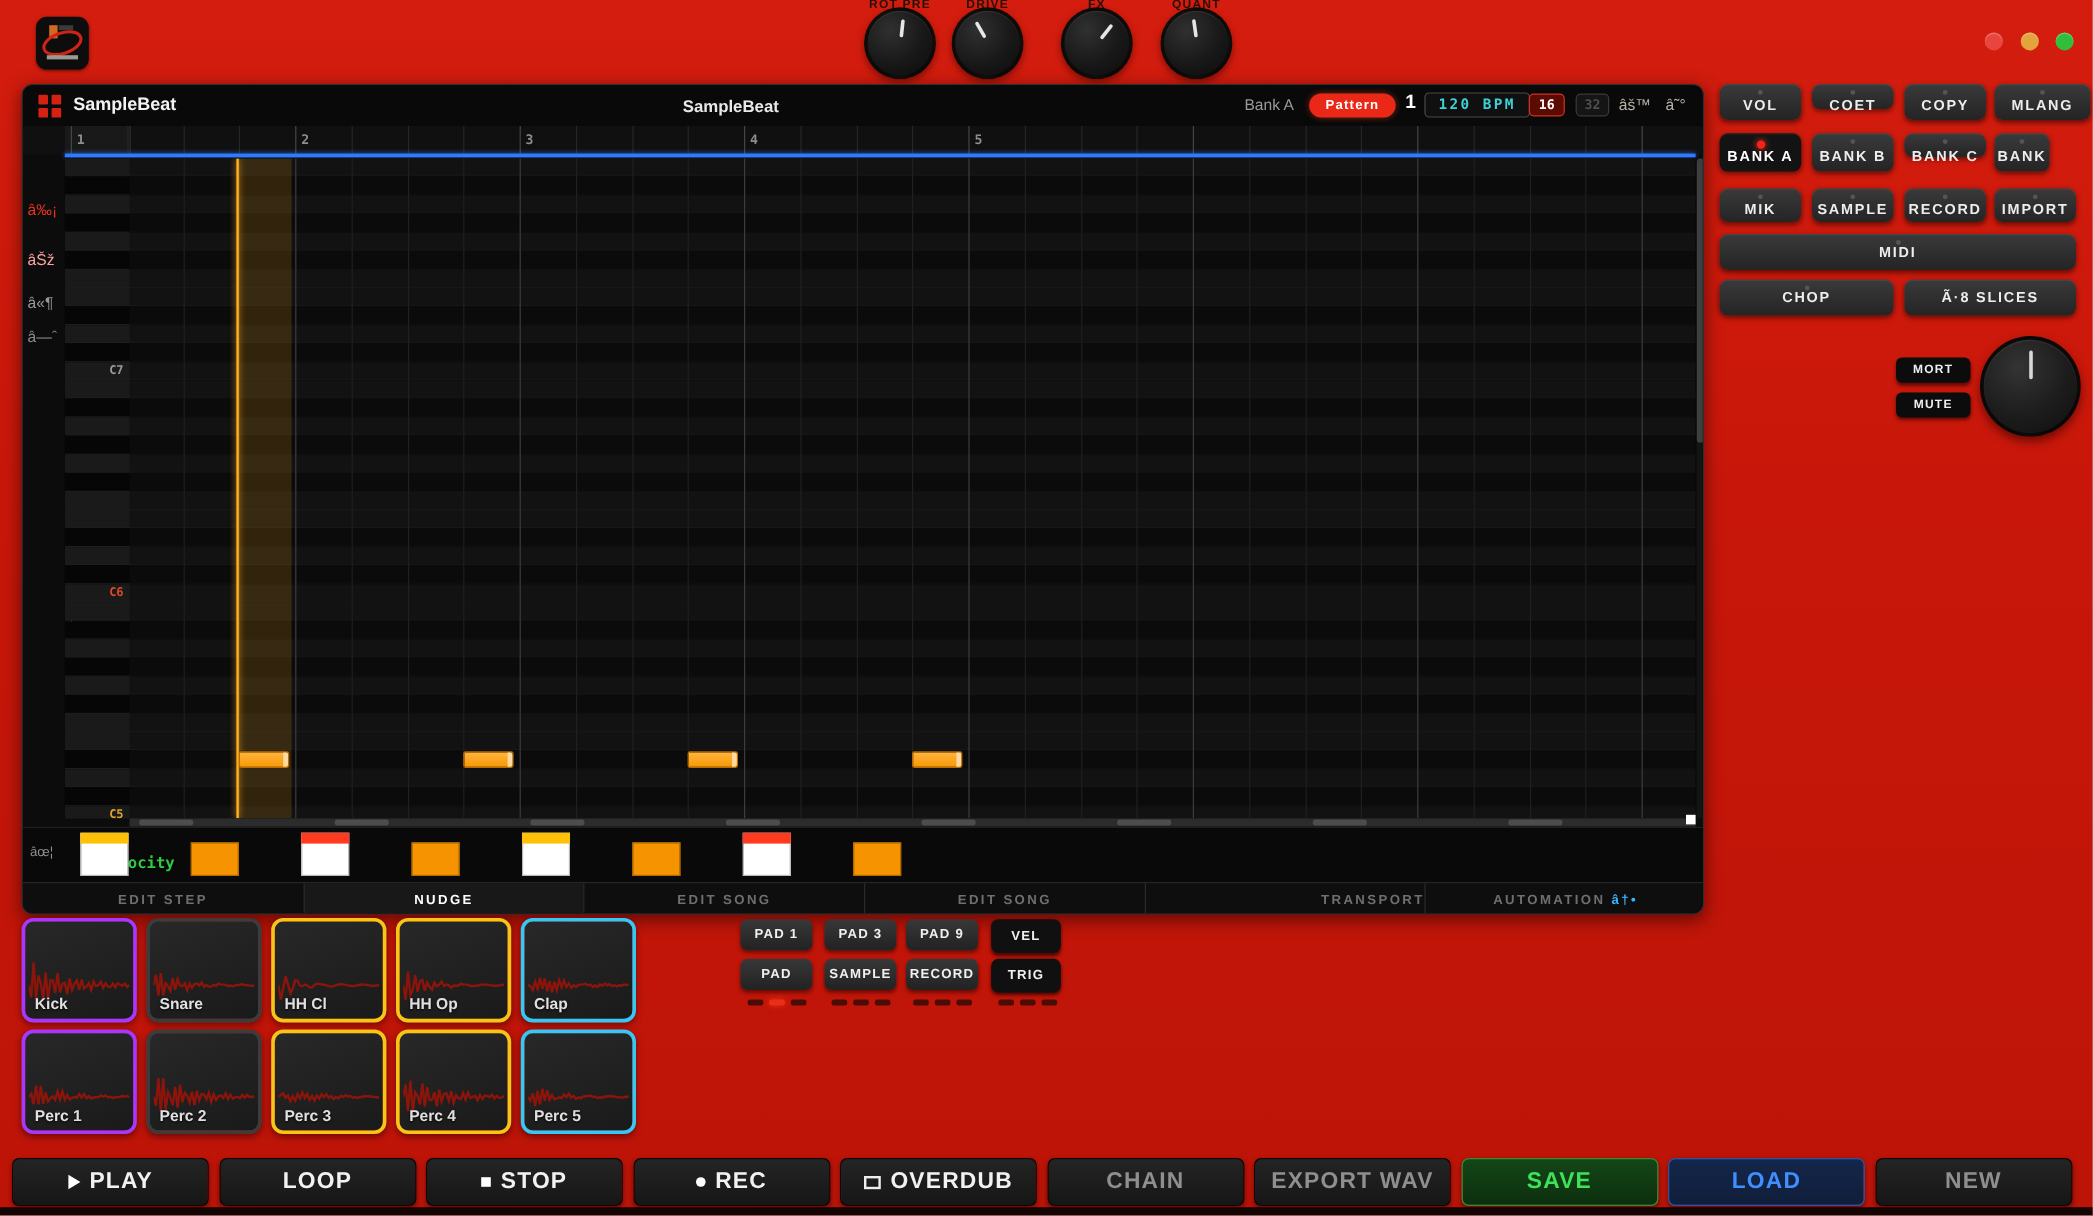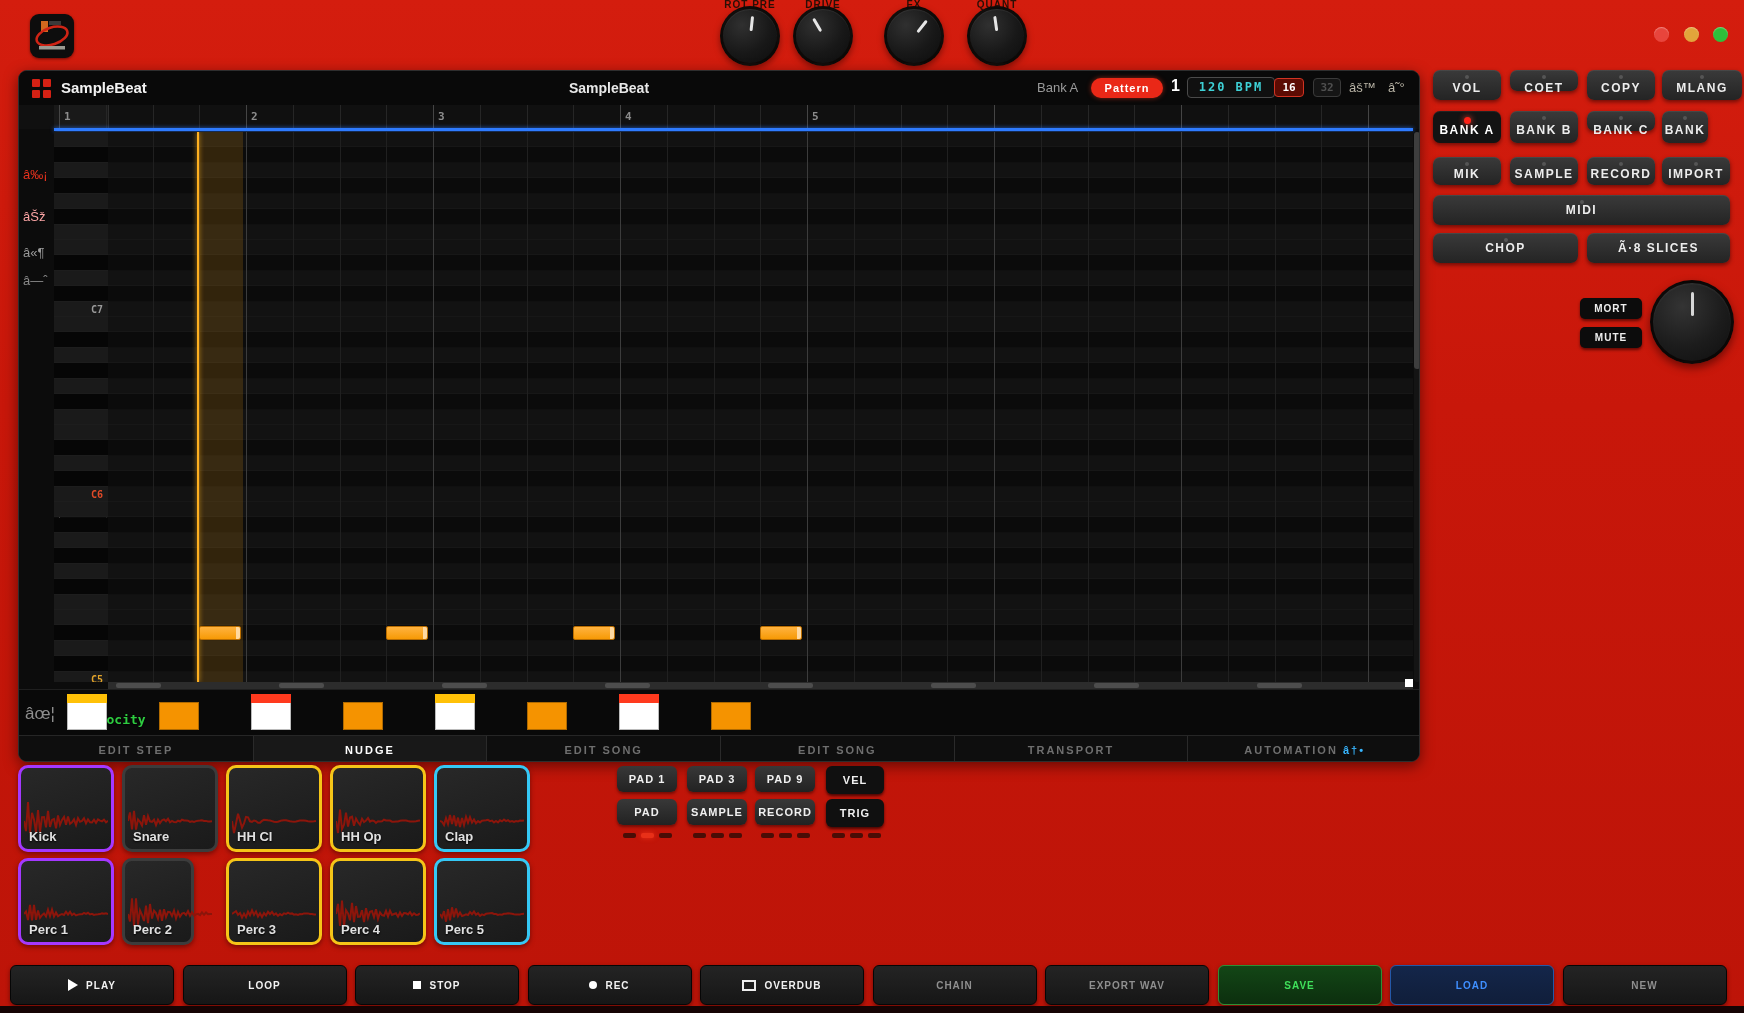--- a/index.html
+++ b/index.html
@@ -62,21 +62,21 @@
     border:1px solid #b96d00;box-sizing:border-box;}
   .note i{position:absolute;right:0;top:0;width:4px;height:100%;background:#ffd9a0;border-radius:0 2px 2px 0;}
   
   #vscroll{position:absolute;left:1395px;top:61px;width:6px;height:550px;background:#141414;border-radius:3px;}
   #vthumb{position:absolute;left:0;top:0;width:6px;height:237px;background:#3e3e3e;border-radius:3px;}
   #hstrip{position:absolute;left:89px;top:611px;width:1305px;height:7px;background:#2c2c2c;}
   .h-seg{position:absolute;top:1px;height:5px;background:#4d4d4d;border-radius:2px;}
   #resize-handle{position:absolute;left:1386px;top:608px;width:8px;height:8px;background:#fff;}
   
   #velpanel{position:absolute;left:0;top:618px;width:1402px;height:46px;background:#090909;border-top:1px solid #1f1f1f;}
-  .vel-icon{position:absolute;left:6px;top:14px;width:40px;font-size:17px;color:#8f8f8f;}
+  .vel-icon{position:absolute;left:6px;top:14px;width:40px;font-size:11px;color:#8f8f8f;}
   .vel-label{position:absolute;left:64px;top:22px;font-family:"DejaVu Sans Mono",monospace;font-size:13px;font-weight:bold;
     text-shadow:0 1px 2px #000;}
   .vbar{position:absolute;box-sizing:border-box;}
   .vbar.accent{background:#fff;border:1px solid #bbb;}
   .vbar .cap{position:absolute;left:-1px;top:-1px;width:calc(100% + 2px);height:9px;}
   .vbar.hit{background:#f59300;border:1px solid #b06a00;}
   
   #tabbar{position:absolute;left:0;top:664px;width:1402px;height:28px;background:#0e0e0e;border-top:1px solid #262626;}
   .tab{position:absolute;top:0;height:28px;box-sizing:border-box;text-align:center;line-height:28px;
     font-size:11px;font-weight:bold;letter-spacing:2px;color:#6f6f6f;border-left:1px solid #2a2a2a;}
@@ -102,21 +102,21 @@
   .rp-btn.active{background:#131313;color:#fff;}
   .rp-btn.active .dot{width:7px;height:7px;margin-left:-3.5px;top:6px;background:#ff2015;box-shadow:0 0 6px #ff4030;}
   .sm-btn{position:absolute;width:62px;height:21px;background:#0c0c0c;border-radius:5px;color:#eee;
     font-size:10px;font-weight:bold;letter-spacing:1px;text-align:center;line-height:21px;box-shadow:0 2px 3px rgba(30,0,0,.6);}
   #bigknob{position:absolute;left:1650px;top:280px;width:84px;height:84px;border-radius:50%;
     background:radial-gradient(circle at 38% 30%,#343434,#1c1c1c 55%,#101010 95%);
     border:3px solid rgba(8,4,2,.8);box-sizing:border-box;box-shadow:0 4px 8px rgba(50,4,0,.6), inset 0 1px 2px rgba(255,255,255,.08);}
   #bigknob .kn-ptr{top:9px;height:24px;width:3.5px;background:#d8d8d8;}
   
   .tbtn{position:absolute;top:965px;width:164px;height:40px;border-radius:6px;background:linear-gradient(180deg,#242424,#161616);
-    border:1px solid #060606;box-sizing:border-box;color:#f2f2f2;font-size:10px;font-weight:bold;letter-spacing:1px;
+    border:1px solid #060606;box-sizing:border-box;color:#f2f2f2;font-size:19px;font-weight:bold;letter-spacing:1px;
     display:flex;align-items:center;justify-content:center;gap:8px;box-shadow:0 2px 4px rgba(40,3,0,.55);text-align:right;}
   .tbtn.dim{color:#8f8f8f;}
   .tbtn.save{background:linear-gradient(180deg,#134616,#0c2f0e);border:1px solid #2f8f35;color:#3fe05a;}
   .tbtn.load{background:linear-gradient(180deg,#14264a,#101e3a);border:1px solid #2458a8;color:#3f8fff;}
   .t-ic{display:inline-block;}
   .t-ic.play{width:0;height:0;border-left:10px solid #fff;border-top:6px solid transparent;border-bottom:6px solid transparent;}
   .t-ic.stop{width:8px;height:8px;background:#fff;}
   .t-ic.rec{width:8px;height:8px;background:#fff;border-radius:50%;}
   .t-ic.overdub{width:10px;height:7px;border:2px solid #eee;}
   #bottomstrip{position:absolute;left:0;top:1006px;width:1744px;height:7px;background:#150404;}
@@ -393,21 +393,21 @@
           <div class="cap" style="background: rgb(255, 58, 30);"></div>
         </div>
         <div class="vbar hit" style="position: absolute; left: 692px; top: 12px; width: 40px; height: 28px; background: rgb(245, 147, 0);"></div>
       </div>
 
     <div id="tabbar">
         <div class="tab" style="position: absolute; left: 0px; top: 0px; width: 233.667px; height: 28px;"><span>EDIT STEP</span></div>
         <div class="tab active" style="position: absolute; left: 233.667px; top: 0px; width: 233.667px; height: 28px;"><span>NUDGE</span><div class="underline"></div></div>
         <div class="tab" style="position: absolute; left: 467.333px; top: 0px; width: 233.667px; height: 28px;"><span>EDIT SONG</span></div>
         <div class="tab" style="position: absolute; left: 701px; top: 0px; width: 233.667px; height: 28px;"><span>EDIT SONG</span></div>
-        <div class="tab" style="position: absolute; left: 934.667px; top: 0px; width: 233.667px; height: 28px;"><span>TRANSPORT</span></div>
+        <div class="tab" style="position: absolute; left: 934.667px; top: 0px; width: 233.667px; height: 28px; text-align: right;"><span>TRANSPORT</span></div>
         <div class="tab" style="position: absolute; left: 1168.33px; top: 0px; width: 233.667px; height: 28px;"><span>AUTOMATION</span><span style="color: rgb(56, 182, 255);"> â†•</span></div>
       </div>
   <div id="rail" style="position: absolute; left: 0px; top: 61px; width: 35px; height: 550px;">
         <div class="rail-ic" style="top: 36px; color: rgb(232, 50, 30); position: absolute;">â‰¡</div>
         <div class="rail-ic" style="top: 78px; color: #fca5a5; position: absolute;">âŠž</div>
         <div class="rail-ic" style="top: 114px; color: rgb(154, 154, 154); position: absolute;">â«¶</div>
         <div class="rail-ic" style="top: 142px; color: rgb(138, 138, 138); position: absolute;">â—ˆ</div>
       </div>
     </div>
 
@@ -441,21 +441,21 @@
           <path d="M0 30 L2 30.8 L4 34.0 L6 27.1 L8 33.0 L10 23.9 L12 33.0 L14 24.4 L16 35.1 L18 26.6 L20 36.0 L22 27.0 L24 34.0 L26 25.9 L28 31.7 L30 26.2 L32 31.5 L34 28.5 L36 32.2 L38 30.1 L40 31.4 L42 29.8 L44 29.5 L46 29.3 L48 28.8 L50 30.1 L52 29.5 L54 31.4 L56 30.0 L58 31.4 L60 29.3 L62 30.4 L64 28.6 L66 30.1 L68 29.1 L70 30.7 L72 30.0 L74 31.0 L76 30.0 L78 30.4 L80 29.5 L82 29.7 L84 29.4" fill="none" stroke="#8c150b" stroke-width="2"></path>
         </svg>
         <div class="pad-label">Clap</div>
       </div>
       <div class="pad" style="position: absolute; left: 18px; top: 858px; width: 96px; height: 87px; border-color: rgb(164, 56, 255);">
         <svg width="84" height="44" viewBox="0 0 84 44">
           <path d="M0 30 L2 27.5 L4 36.1 L6 20.8 L8 36.3 L10 21.0 L12 35.8 L14 26.4 L16 33.8 L18 31.2 L20 29.5 L22 32.4 L24 25.7 L26 32.2 L28 25.6 L30 32.5 L32 28.5 L34 32.3 L36 30.8 L38 30.1 L40 30.9 L42 27.8 L44 30.5 L46 27.8 L48 31.1 L50 29.5 L52 31.4 L54 30.6 L56 30.3 L58 30.3 L60 28.9 L62 29.9 L64 28.8 L66 30.5 L68 29.9 L70 30.9 L72 30.4 L74 30.3 L76 30.1 L78 29.4 L80 29.8 L82 29.3 L84 30.2" fill="none" stroke="#8c150b" stroke-width="2"></path>
         </svg>
         <div class="pad-label">Perc 1</div>
       </div>
-      <div class="pad" style="position: absolute; left: 122px; top: 858px; width: 72px; height: 87px; border-color: rgb(60, 60, 60);">
+      <div class="pad" style="position: absolute; left: 122px; top: 858px; width: 96px; height: 87px; border-color: rgb(60, 60, 60);">
         <svg width="84" height="44" viewBox="0 0 84 44">
           <path d="M0 30 L2 37.4 L4 14.4 L6 42.0 L8 14.4 L10 40.6 L12 26.3 L14 30.9 L16 37.0 L18 21.7 L20 39.1 L22 20.0 L24 34.6 L26 26.7 L28 29.1 L30 34.7 L32 25.7 L34 36.9 L36 25.2 L38 32.9 L40 27.8 L42 28.1 L44 32.0 L46 26.6 L48 34.3 L50 27.9 L52 32.6 L54 29.6 L56 28.9 L58 31.0 L60 27.1 L62 31.8 L64 28.3 L66 31.5 L68 30.4 L70 29.9 L72 31.2 L74 28.4 L76 30.8 L78 28.5 L80 30.3 L82 30.0 L84 30.0" fill="none" stroke="#8c150b" stroke-width="2"></path>
         </svg>
         <div class="pad-label">Perc 2</div>
       </div>
       <div class="pad" style="position: absolute; left: 226px; top: 858px; width: 96px; height: 87px; border-color: rgb(245, 197, 24);">
         <svg width="84" height="44" viewBox="0 0 84 44">
           <path d="M0 30 L2 28.5 L4 27.1 L6 30.9 L8 28.9 L10 33.6 L12 29.6 L14 33.2 L16 27.7 L18 31.2 L20 26.3 L22 30.9 L24 27.5 L26 32.5 L28 29.3 L30 33.0 L32 29.1 L34 31.5 L36 27.8 L38 30.2 L40 27.9 L42 30.8 L44 29.4 L46 31.8 L48 30.1 L50 31.3 L52 29.3 L54 30.0 L56 28.7 L58 29.8 L60 29.4 L62 30.7 L64 30.3 L66 30.9 L68 30.1 L70 30.2 L72 29.4 L74 29.6 L76 29.4 L78 30.0 L80 30.1 L82 30.5 L84 30.4" fill="none" stroke="#8c150b" stroke-width="2"></path>
         </svg>
         <div class="pad-label">Perc 3</div>

